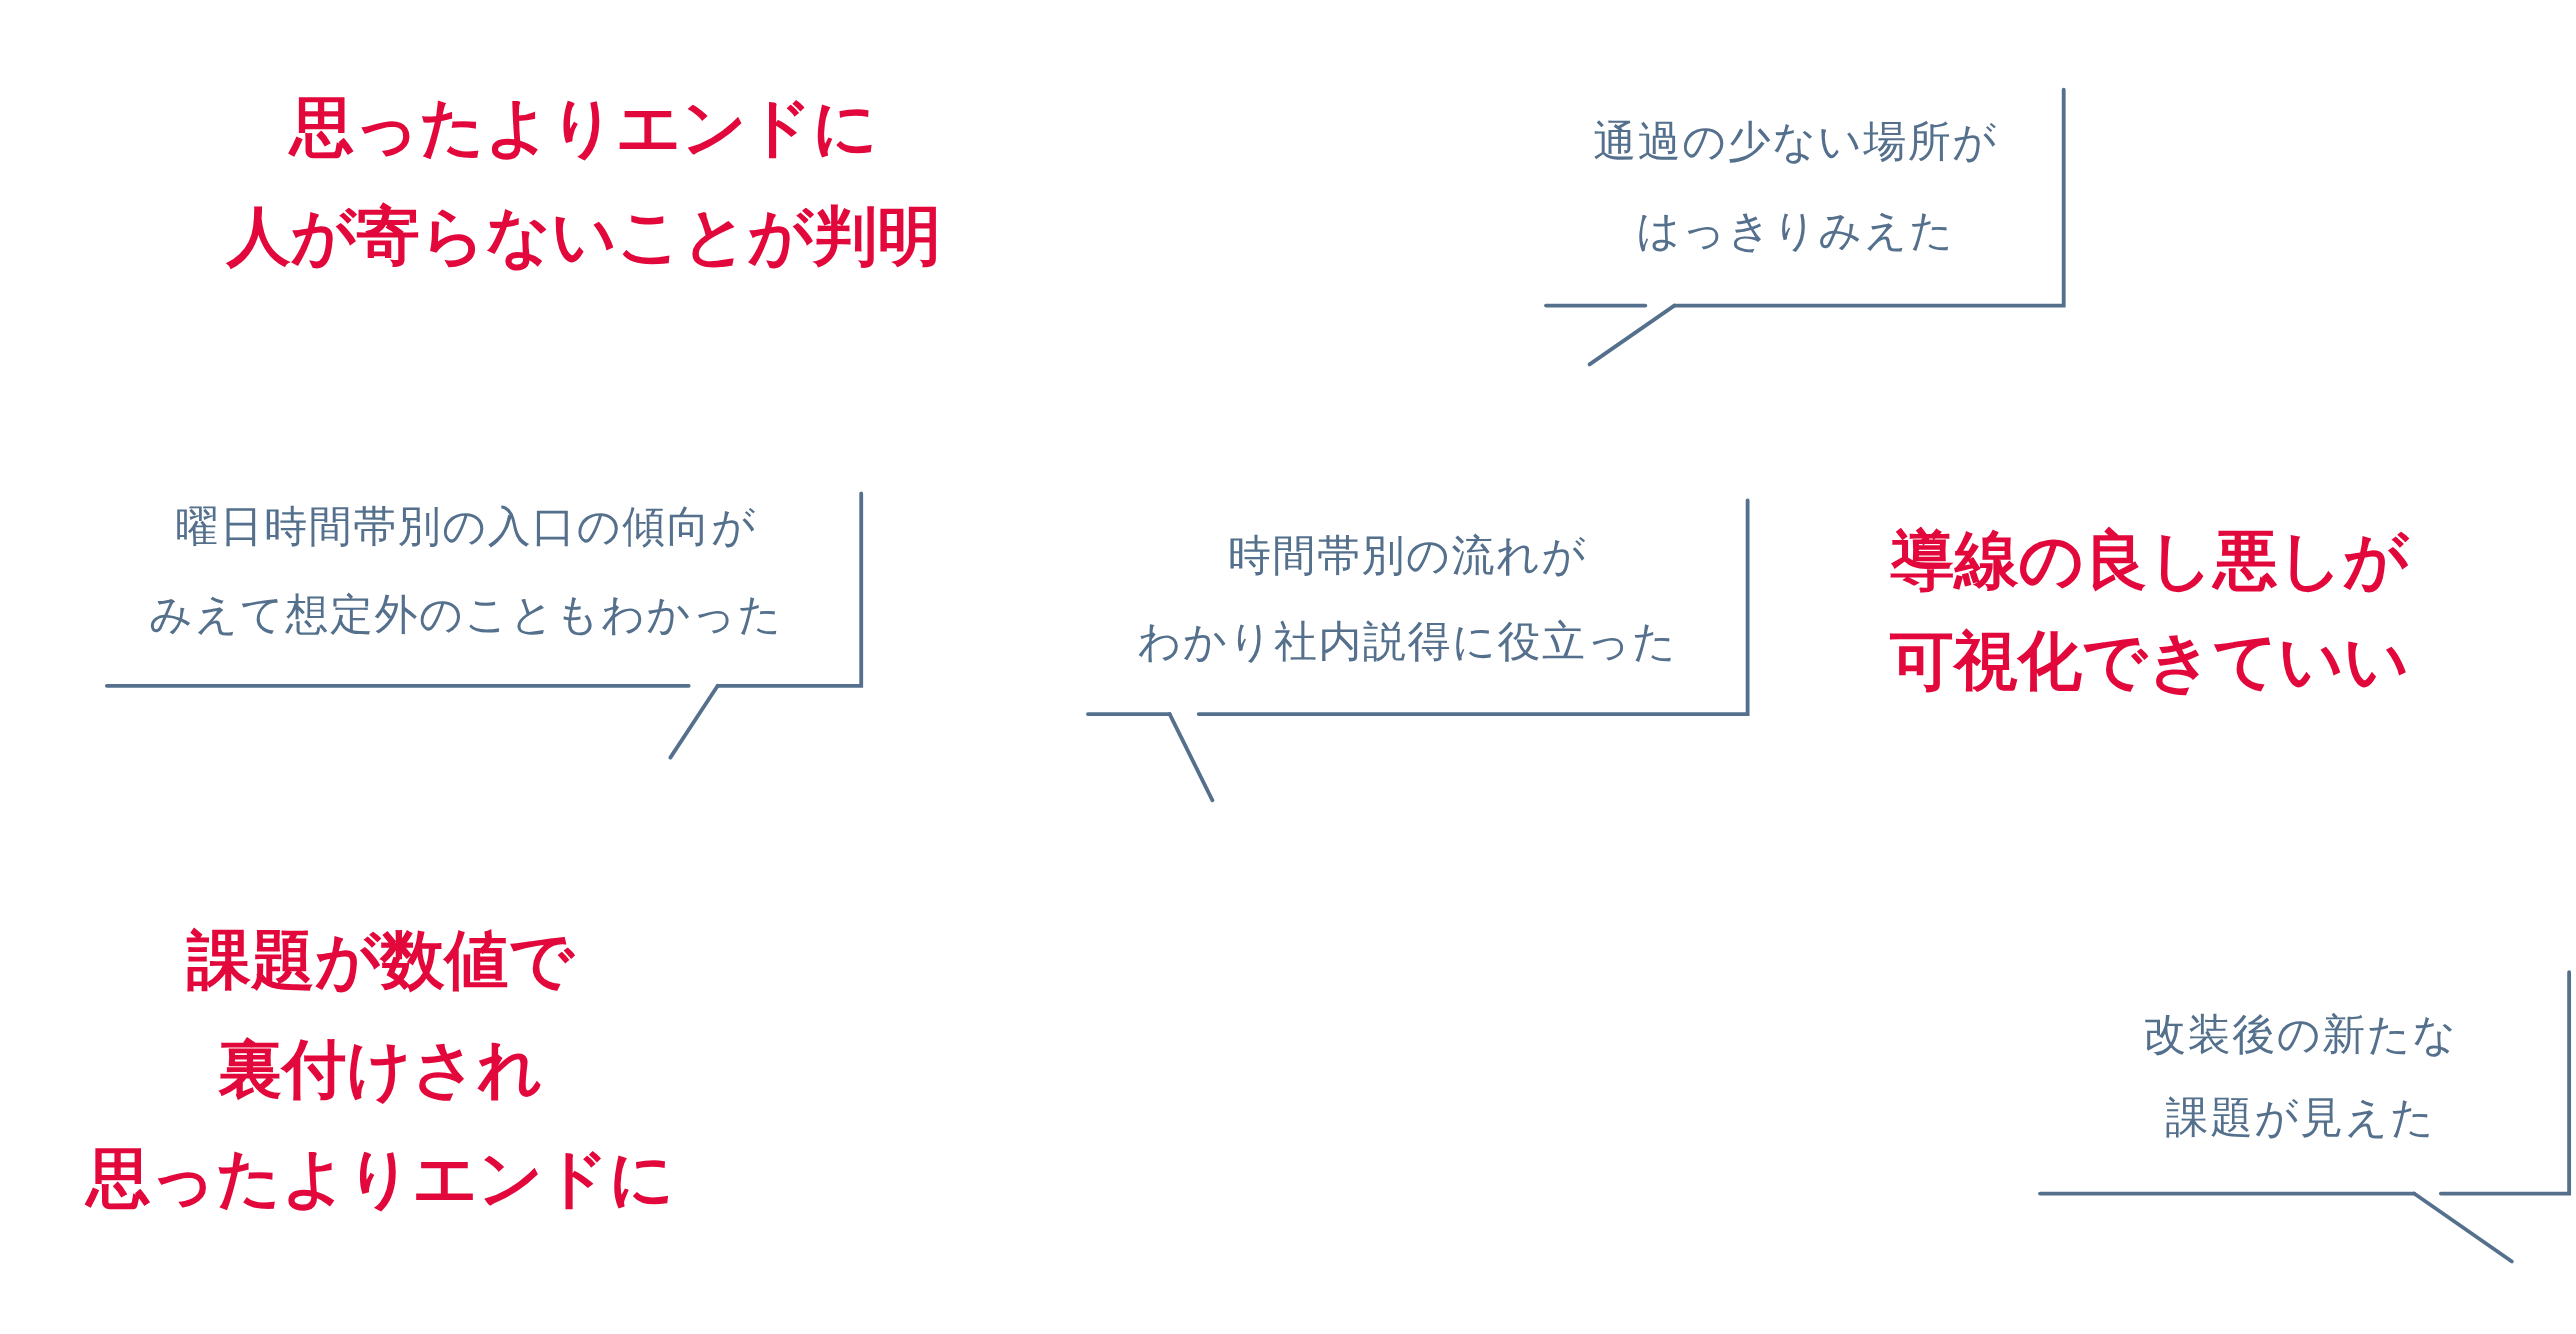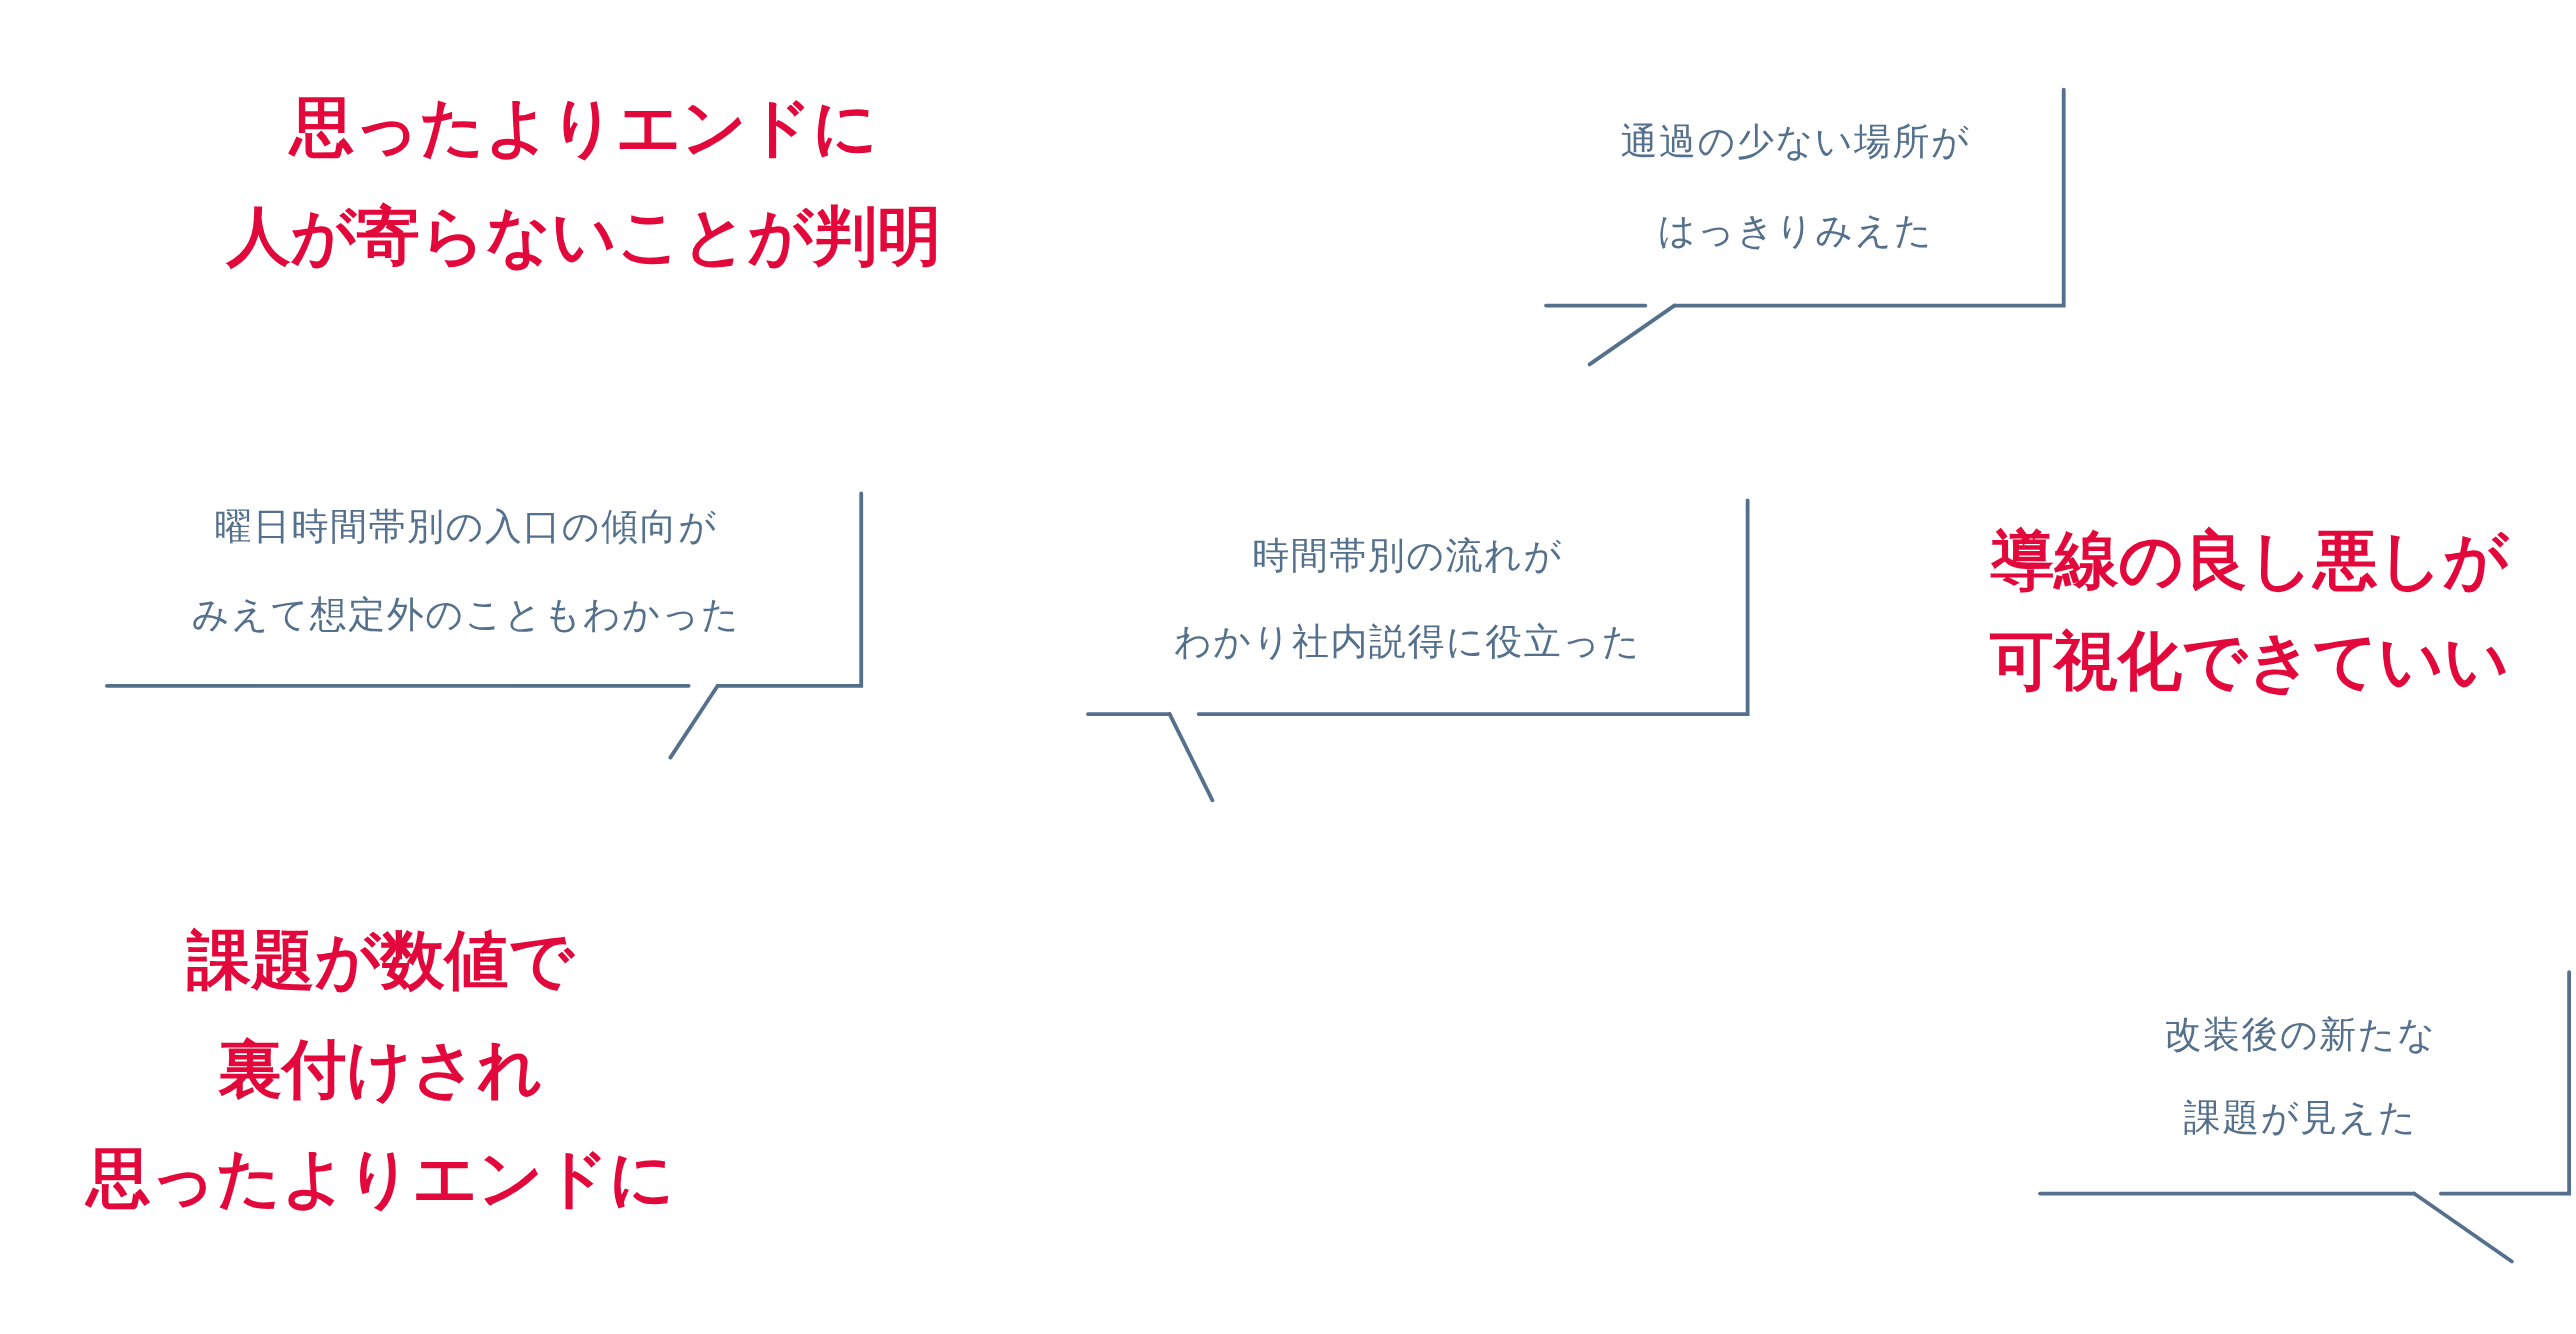--- a/index.html
+++ b/index.html
@@ -45,29 +45,29 @@
     white-space: nowrap;
   }
   .quote-red {
     color: var(--red);
     font-weight: 700;
     font-size: 64px;
   }
   .quote-blue {
     color: var(--blue);
     font-weight: 400;
-    font-size: 37px;
+    font-size: 43px;
     letter-spacing: 1.5px;
     font-family: Liberation Serif, serif;
   }
   .q-top-left      { left: 126px;  top: 73px;   width: 916px; line-height: 109px; }
   .q-top-right     { left: 1490px; top: 97px;  width: 611px;  line-height: 89px; }
   .q-mid-left      { left: 46px;   top: 483px;  width: 840px; line-height: 88px; }
   .q-center        { left: 1064px; top: 513px;  width: 687px;  line-height: 86px; }
-  .q-mid-right     { left: 1944px; top: 510px;  width: 611px;  line-height: 101px; font-family: Liberation Serif, serif; }
+  .q-mid-right     { left: 1844px; top: 510px;  width: 611px;  line-height: 101px; font-family: Liberation Serif, serif; }
   .q-bottom-left   { left: 0px;    top: 906px; width: 733px;  line-height: 109px; padding-left: 14px; }
   .q-bottom-right  { left: 1995px; top: 993px; width: 611px;  line-height: 83px; }
 </style>
 </head>
 <body>
 
 <div class="canvas">
 
   <svg class="borders" viewBox="0 0 3374 1748" xmlns="http://www.w3.org/2000/svg">
 

